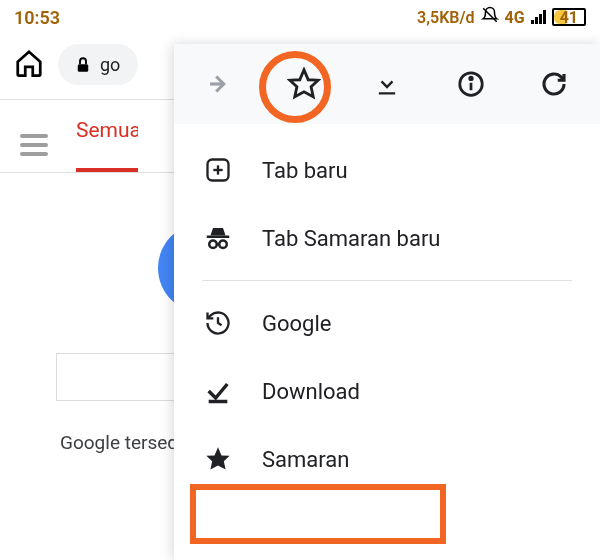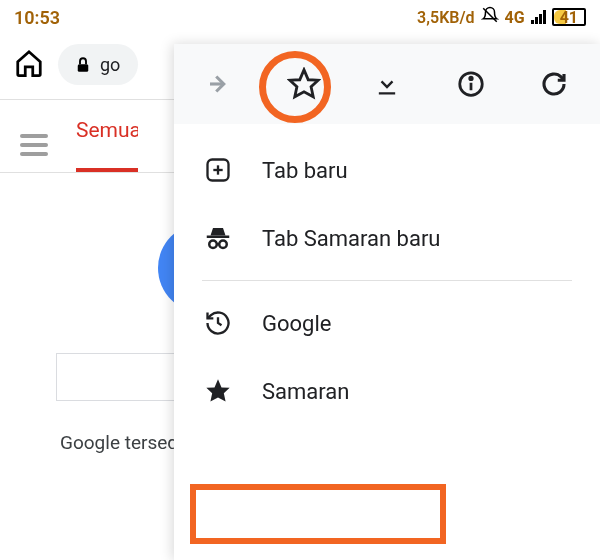--- a/index.html
+++ b/index.html
@@ -330,20 +330,29 @@
       <span class="menu-item-icon">
         <svg width="28" height="28" viewBox="0 0 24 24" fill="none" stroke="#202124" stroke-width="2">
           <path d="M3 12a9 9 0 1 0 3-6.7L3 8"></path>
             <polyline points="3 3 3 8 8 8"></polyline>
             <polyline points="12 7 12 12 15 14"></polyline>
         </svg>
       </span>
       <span>Google</span>
     </div>
 
+    <div class="menu-item">
+      <span class="menu-item-icon">
+        <svg width="28" height="28" viewBox="0 0 24 24" fill="none" stroke="#202124" stroke-width="3">
+          <polyline points="4 12 10 18 20 6"></polyline>
+            <line x1="4" y1="21" x2="20" y2="21"></line>
+        </svg>
+      </span>
+      <span>Download</span>
+    </div>
 
     <div class="menu-item">
       <span class="menu-item-icon">
         <svg width="28" height="28" viewBox="0 0 24 24" fill="#202124">
           <polygon points="12 2 15 9 22 9.3 17 14 18.5 21 12 17.5 5.5 21 7 14 2 9.3 9 9"></polygon>
         </svg>
       </span>
       <span>Samaran</span>
     </div>
   </div>

